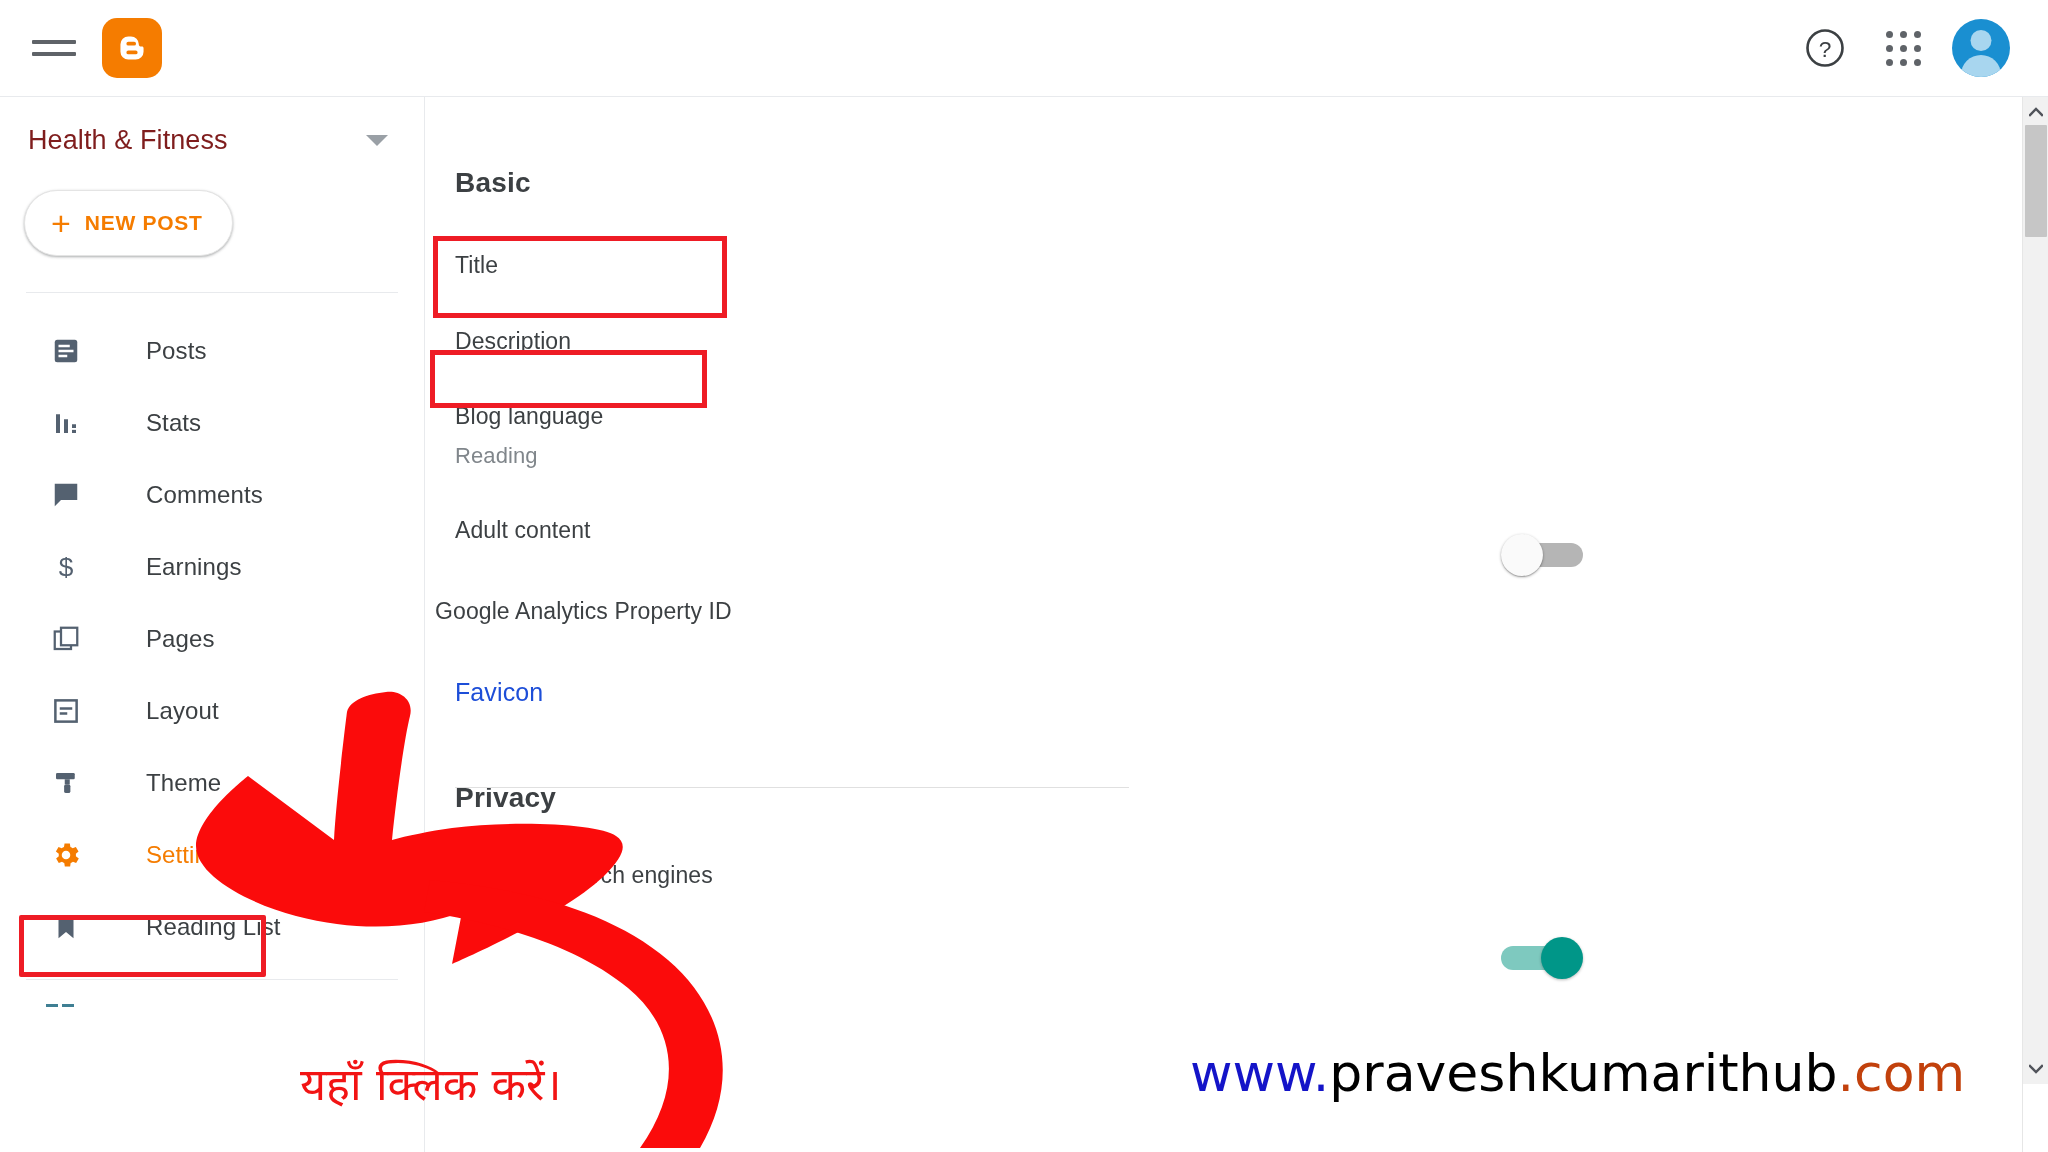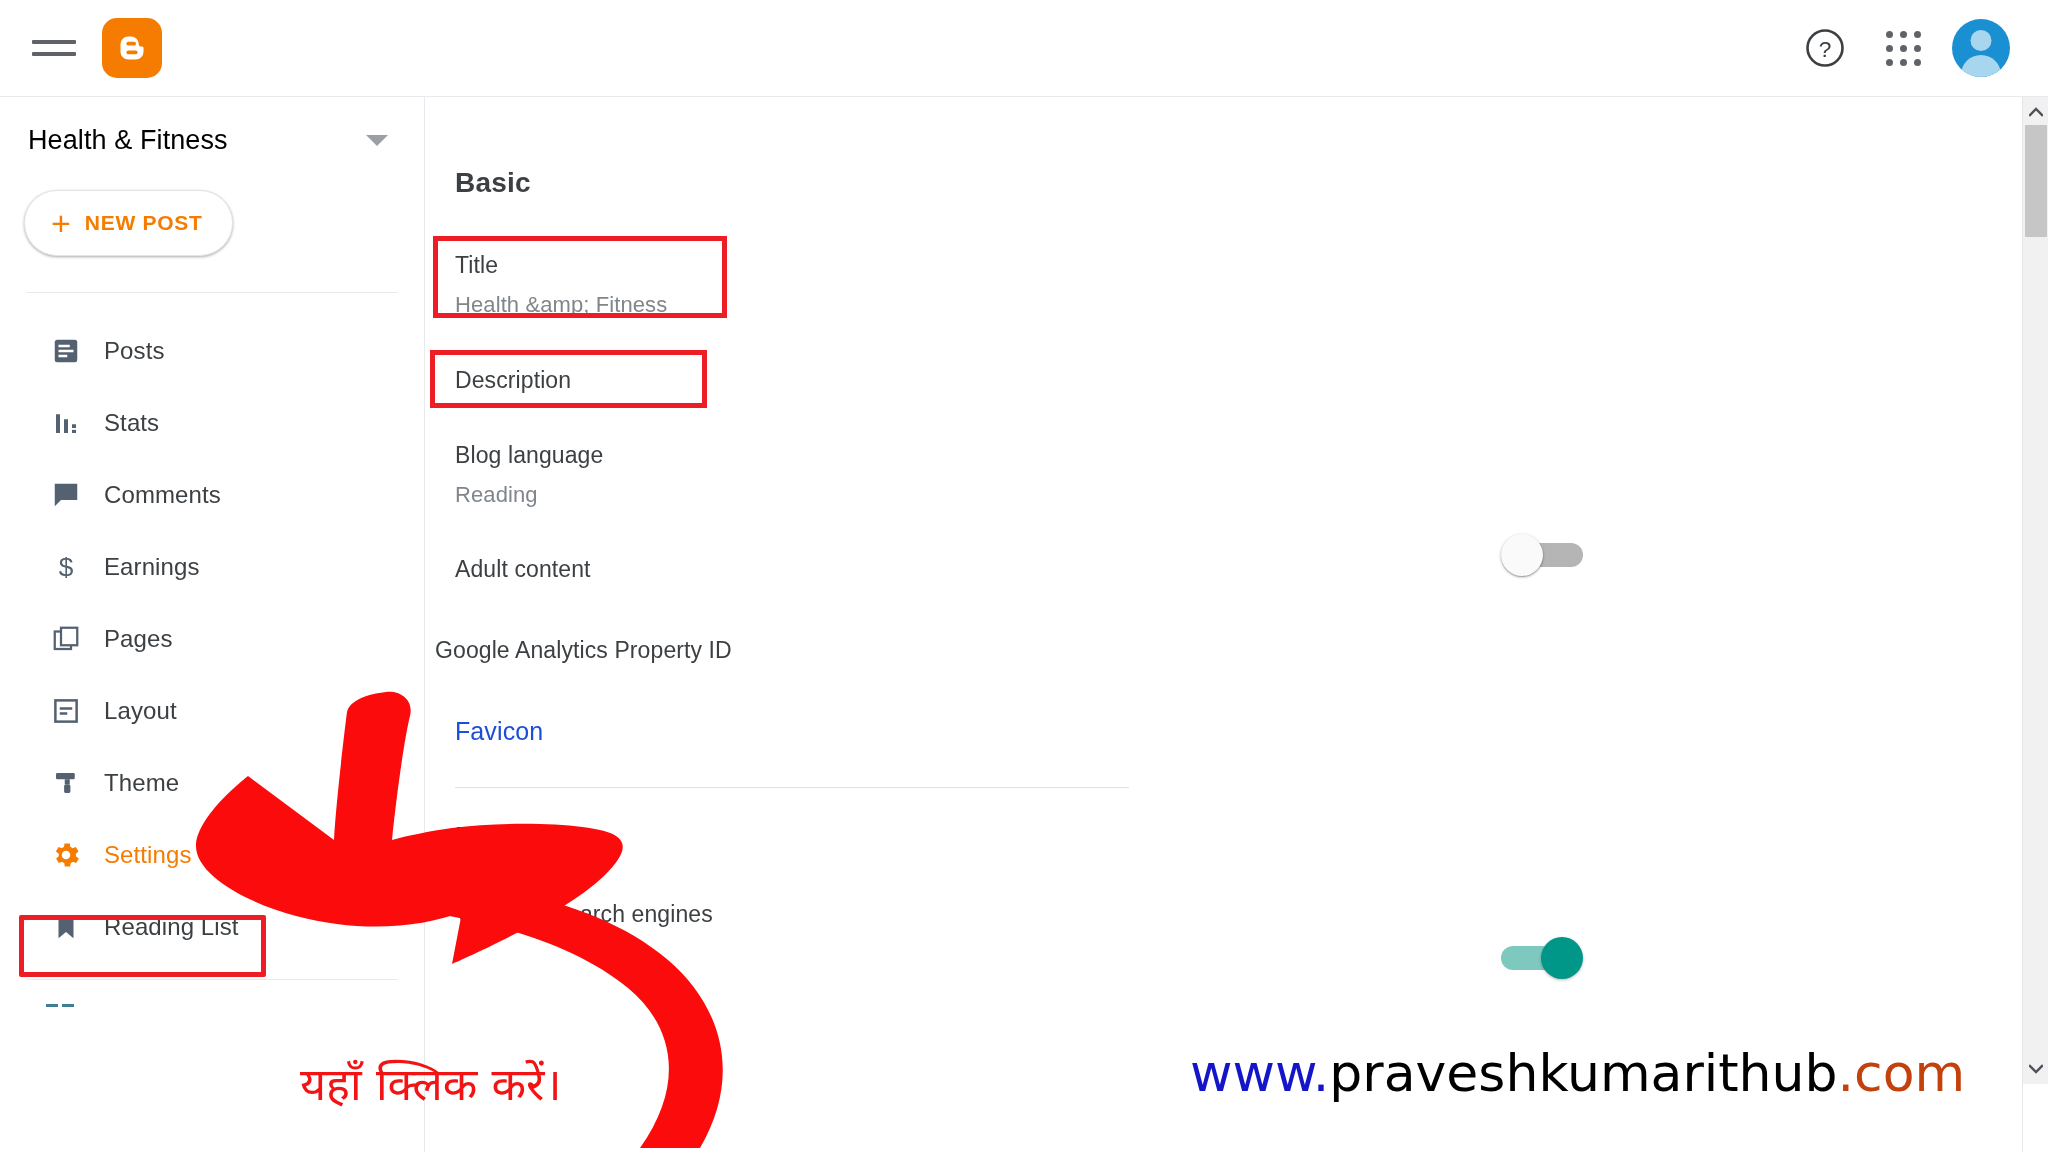--- a/index.html
+++ b/index.html
@@ -71,21 +71,21 @@
     width: 425px; height: 1055px;
     background: #ffffff;
     border-right: 1px solid #e8eaed;
   }
   .blog-selector {
     display: flex; align-items: center;
     padding: 28px 36px 10px 28px;
     cursor: pointer;
   }
   .blog-name {
-    font-size: 27px; color: #000000; letter-spacing: .1px;
+    font-size: 27px; color: #7f1d1d; letter-spacing: .1px;
     white-space: nowrap;
   }
   .caret {
     margin-left: auto;
     width: 0; height: 0;
     border-left: 11px solid transparent;
     border-right: 11px solid transparent;
     border-top: 11px solid #9aa0a6;
   }
   .newpost-wrap { padding: 24px 0 0 24px; }
@@ -107,21 +107,21 @@
     display: flex; align-items: center;
     height: 72px; padding-left: 46px;
     cursor: pointer; position: relative;
   }
   .nav-item .ico {
     width: 40px; height: 40px; display: flex; align-items: center; justify-content: center;
     flex: 0 0 40px;
   }
   .nav-item .ico svg { display: block; }
   .nav-item .txt {
-    margin-left: 18px; font-size: 24px; color: #3c4043; letter-spacing: .1px;
+    margin-left: 60px; font-size: 24px; color: #3c4043; letter-spacing: .1px;
   }
   .nav-item.active .txt { color: #f57c00; }
   .nav-sep2 { height: 1px; background: #e8eaed; margin: 16px 26px 0 26px; }
   .nav-cut { padding-left: 46px; padding-top: 20px; }
 
   
   .hl-settings {
     position: absolute; left: 19px; top: 818px;
     width: 247px; height: 62px;
     border: 5px solid #ee1c25; border-radius: 2px;
@@ -385,21 +385,20 @@
 
     <div class="hl-settings"></div>
   </div>
 
   <div class="content">
 
     <div class="section-title">Basic</div>
 
     <div class="row r-title">
       <div class="row-label">Title</div>
-      <div class="row-value">Health &amp;amp; Fitness</div>
     </div>
 
     <div class="row r-desc">
       <div class="row-label">Description</div>
     </div>
 
     <div class="row r-lang">
       <div class="row-label">Blog language</div>
       <div class="row-value">Reading</div>
     </div>

